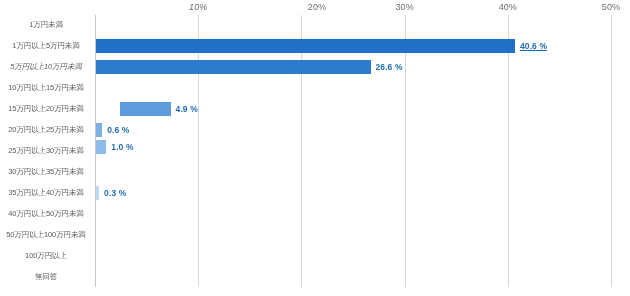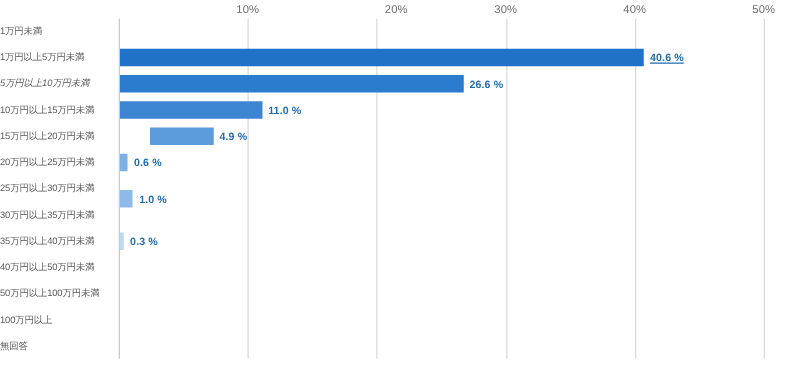--- a/index.html
+++ b/index.html
@@ -68,21 +68,21 @@
     position: absolute;
     left: 0;
     top: 15px;
     width: 92px;
     height: 272px;
   }
   .cat-label {
     position: absolute;
     right: 0;
     width: 92px;
-    text-align: left;
+    text-align: center;
     font-size: 7.5px;
     color: #5a5a5a;
     white-space: nowrap;
     line-height: 10px;
     transform: translateY(-50%);
     letter-spacing: -0.1px;
   }
 
   
   .bar-row {
@@ -109,21 +109,21 @@
     white-space: nowrap;
     letter-spacing: 0.1px;
   }
 </style>
 </head>
 <body>
 
 <div id="chart-root">
 
   <div id="x-axis-labels">
-      <div class="x-tick-label" style="left: 198.2px;">10%</div>
+      <div class="x-tick-label" style="left: 198.2px; font-style: italic;">10%</div>
       <div class="x-tick-label" style="left: 317px;">20%</div>
       <div class="x-tick-label" style="left: 404.6px; text-align: center;">30%</div>
       <div class="x-tick-label" style="left: 507.8px;">40%</div>
       <div class="x-tick-label" style="left: 611px;">50%</div>
     </div>
 
   <div id="category-labels">
       <div class="cat-label" style="top: 10.4615px; color: rgb(90, 90, 90);">1万円未満</div>
       <div class="cat-label" style="top: 31.3846px; color: rgb(90, 90, 90);">1万円以上5万円未満</div>
       <div class="cat-label" style="top: 52.3077px; color: rgb(90, 90, 90); font-style: italic;">5万円以上10万円未満</div>
@@ -147,33 +147,29 @@
       <div class="gridline" style="left: 412.8px; background: rgb(217, 217, 217);"></div>
       <div class="gridline" style="left: 516px; background: rgb(217, 217, 217);"></div>
       <div class="bar-row" style="top: 31.3846px; width: 516px;">
         <div class="bar" style="width: 418.992px; background: rgb(31, 114, 200);"></div>
         <div class="bar-value" style="left: 424.992px; color: rgb(31, 108, 176); text-decoration: underline;">40.6 %</div>
       </div>
       <div class="bar-row" style="top: 52.3077px; width: 516px;">
         <div class="bar" style="width: 274.512px; background: rgb(43, 123, 207);"></div>
         <div class="bar-value" style="left: 280.512px; color: rgb(31, 108, 176);">26.6 %</div>
       </div>
-      <div class="bar-row" style="top: 73.2308px; width: 516px;">
-        <div class="bar" style="width: 113.52px; background: rgb(61, 133, 210);"></div>
-        <div class="bar-value" style="left: 119.52px; color: rgb(31, 108, 176);">11.0 %</div>
-      </div>
       <div class="bar-row" style="top: 94.1538px; width: 516px; margin-left: 24px;">
         <div class="bar" style="width: 50.568px; background: rgb(92, 155, 220);"></div>
         <div class="bar-value" style="left: 56.568px; color: rgb(31, 108, 176);">4.9 %</div>
       </div>
       <div class="bar-row" style="top: 115.077px; width: 516px;">
         <div class="bar" style="width: 6.192px; background: rgb(126, 176, 228);"></div>
         <div class="bar-value" style="left: 12.192px; color: rgb(31, 108, 176);">0.6 %</div>
       </div>
-      <div class="bar-row" style="top: 144px; width: 516px;">
+      <div class="bar-row" style="top: 132px; width: 516px;">
         <div class="bar" style="width: 10.32px; background: rgb(141, 187, 233);"></div>
         <div class="bar-value" style="left: 16.32px; color: rgb(31, 108, 176);">1.0 %</div>
       </div>
       <div class="bar-row" style="top: 156.923px; width: 516px;"></div>
       <div class="bar-row" style="top: 177.846px; width: 516px;">
         <div class="bar" style="width: 3.096px; background: rgb(188, 217, 243);"></div>
         <div class="bar-value" style="left: 9.096px; color: rgb(31, 108, 176);">0.3 %</div>
       </div>
       <div class="bar-row" style="top: 198.769px; width: 516px;"></div>
       <div class="bar-row" style="top: 219.692px; width: 516px;"></div>

